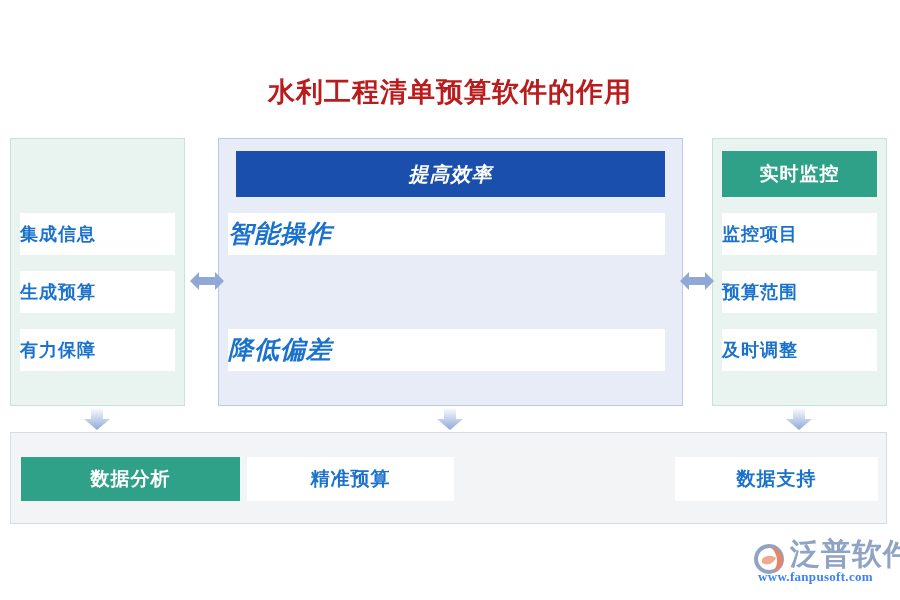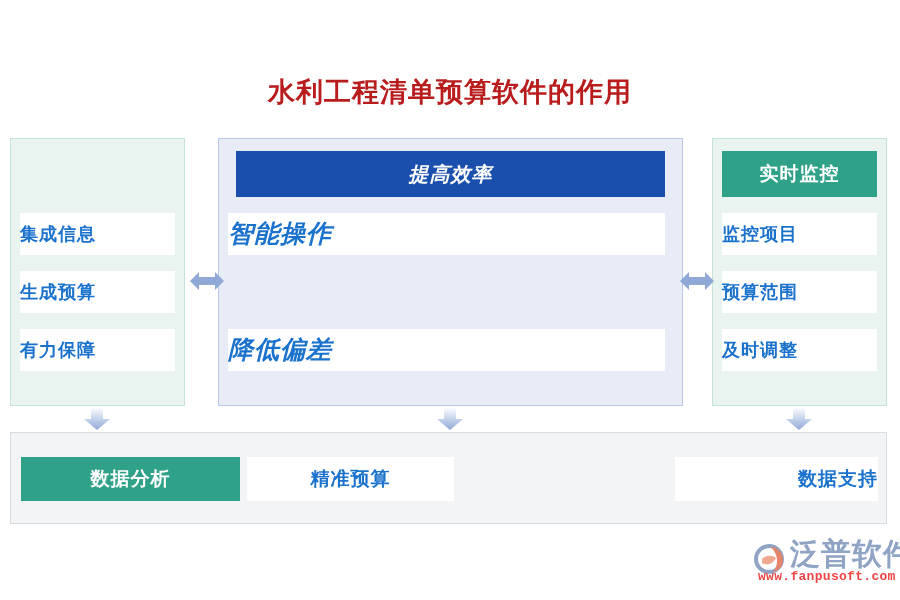--- a/index.html
+++ b/index.html
@@ -145,21 +145,21 @@
     font-weight: 700;
     letter-spacing: 1px;
   }
   .bottom-item.active {
     background: #2fa189;
     color: #ffffff;
   }
   .bi-0 { left: 10px;  width: 219px; }
   .bi-1 { left: 236px; width: 207px; }
   .bi-2 { left: 450px; width: 207px; }
-  .bi-3 { left: 664px; width: 203px; text-align: right; }
+  .bi-3 { left: 664px; width: 203px; }
 
   
   .logo {
     position: absolute;
     left: 752px;
     top: 538px;
     width: 140px;
     height: 52px;
   }
   .logo-mark {
@@ -179,23 +179,23 @@
     letter-spacing: 1px;
     line-height: 32px;
     white-space: nowrap;
   }
   .logo-url {
     position: absolute;
     left: 6px;
     top: 31px;
     font-size: 13px;
     font-weight: 700;
-    color: #ef4444;
+    color: #3b82f6;
     letter-spacing: 0.3px;
-    font-family: Liberation Mono, monospace;
+    font-family: Liberation Serif, serif;
     white-space: nowrap;
   }
 </style>
 </head>
 <body>
 
 <div class="page-title">水利工程清单预算软件的作用</div>
 
 <div class="columns">
 

